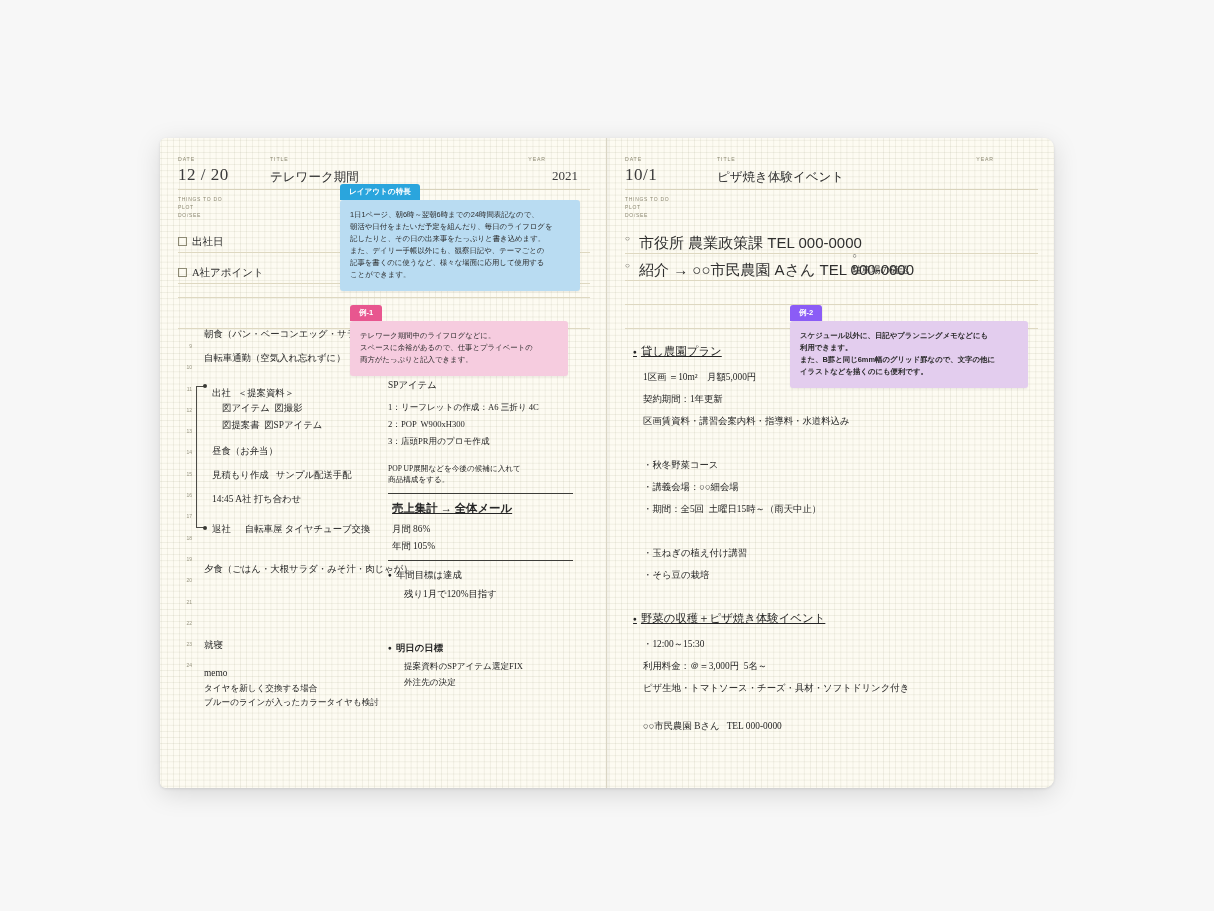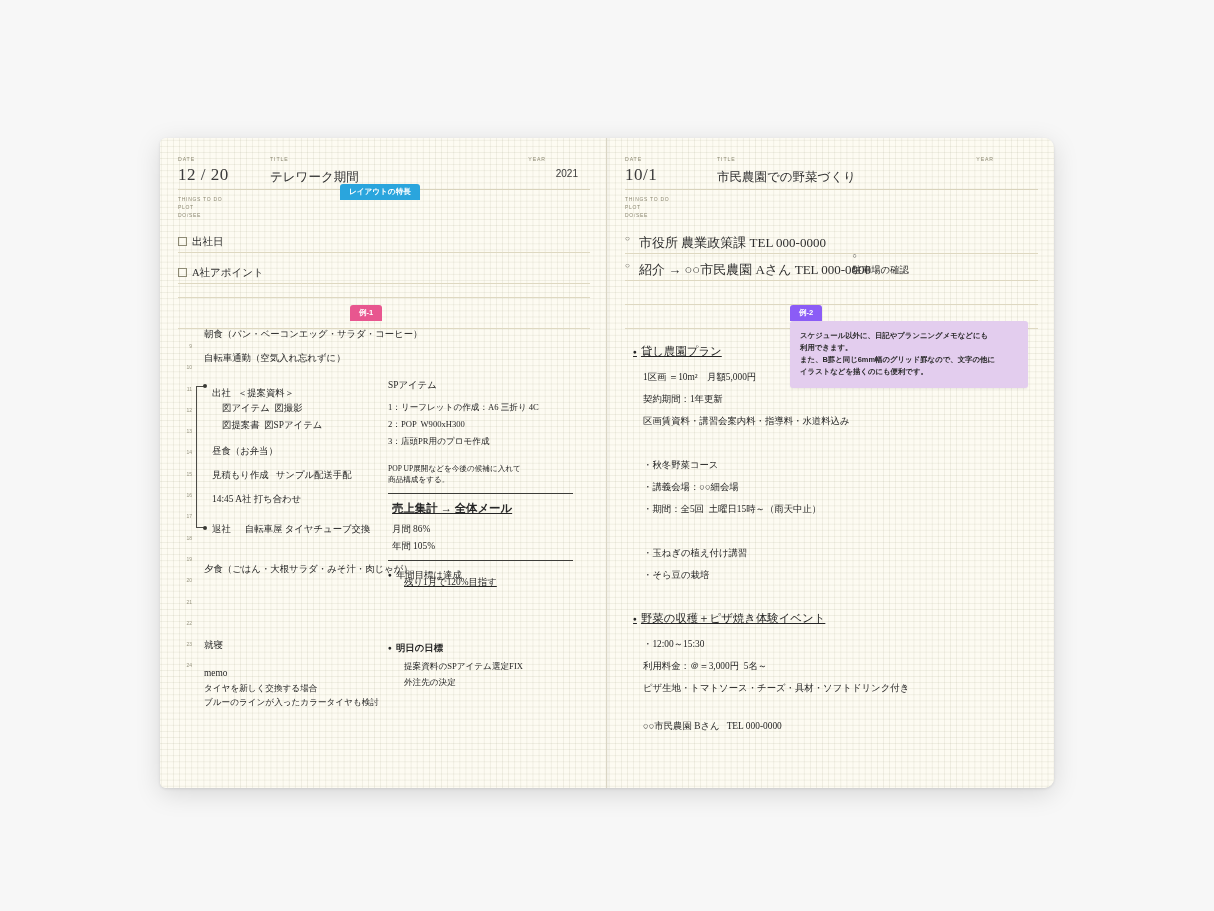--- a/index.html
+++ b/index.html
@@ -60,22 +60,22 @@
     font-size: 17px; color: #3b3b3b; letter-spacing: .5px;
     font-family: "Liberation Serif", serif;
   }
   .title-val {
     position: absolute; left: 92px; top: 13px;
     font-size: 12.5px; color: #2f2f2f;
     font-family: "Liberation Serif", serif;
   }
   .year-val {
     position: absolute; right: 12px; top: 12px;
-    font-size: 10px; color: #3b3b3b;
-    font-family: Liberation Sans, sans-serif;
+    font-size: 13px; color: #3b3b3b;
+    font-family: Liberation Serif, serif;
   }
 
   
   .ttd { position: absolute; left: 18px; top: 58px; }
   .ttd div { font-size: 5px; letter-spacing: .7px; color: #8e8a74; line-height: 1.55; }
   .checkline {
     position: absolute; left: 18px; right: 16px;
     border-bottom: 1px solid #ded8c1;
     font-size: 10.5px; color: #2f2f2f;
     font-family: "Liberation Serif", serif;
@@ -84,22 +84,22 @@
   .checkline:before {
     content: ""; position: absolute; left: 0; top: 2px;
     width: 6.5px; height: 6.5px; border: 1px solid #8d8a74;
   }
   .rule-plain {
     position: absolute; left: 18px; right: 16px;
     border-bottom: 1px solid #ded8c1;
   }
   .dotline {
     position: absolute; left: 18px; right: 16px;
-    font-size: 13px; color: #2f2f2f;
-    font-family: Liberation Serif, serif;
+    font-size: 15px; color: #2f2f2f;
+    font-family: Liberation Sans, sans-serif;
     padding-left: 14px;
   }
   .dotline:before {
     content: "○"; position: absolute; left: 0; top: 0px;
     font-size: 8px; color: #585750;
   }
 
   
   .hours { position: absolute; left: 20px; top: 206px; width: 14px; }
   .hours span {
@@ -254,43 +254,52 @@
         <div class="hw s8" style="left:228px; top:325px; line-height:1.5;">POP UP展開などを今後の候補に入れて
 商品構成をする。</div>
 
         <div class="hrule" style="left:228px; width:185px; top:355px;"></div>
         <div class="hw s12 bold" style="left:232px; top:362px;">売上集計 → 全体メール</div>
         <div class="hw s10" style="left:232px; top:384px;">月間 86%</div>
         <div class="hw s10" style="left:232px; top:401px;text-align:center;">年間 105%</div>
         <div class="hrule" style="left:228px; width:185px; top:422px;"></div>
 
         <div class="hw s10 bulletdot" style="left:228px; top:430px;">年間目標は達成</div>
-        <div class="hw s10" style="left:244px; top:437px;text-decoration:underline;">残り1月で120%目指す</div>
+        <div class="hw s10" style="left:244px; top:449px;">残り1月で120%目指す</div>
 
         <div class="hw s10 bulletdot" style="left:228px; top:503px;font-weight:bold;">明日の日標</div>
         <div class="hw s9" style="left:244px; top:522px;">提案資料のSPアイテム選定FIX</div>
         <div class="hw s9" style="left:244px; top:538px;">外注先の決定</div>
 
         <div class="tag tag-blue" style="left:180px; top:46px;">レイアウトの特長</div>
+        <div class="callout callout-blue" style="left:180px; top:62px; width:240px;">1日1ページ、朝6時～翌朝6時までの24時間表記なので、
+朝活や日付をまたいだ予定を組んだり、毎日のライフログを
+記したりと、その日の出来事をたっぷりと書き込めます。
+また、デイリー手帳以外にも、観察日記や、テーマごとの
+記事を書くのに使うなど、様々な場面に応用して使用する
+ことができます。</div>
 
         <div class="tag tag-pink" style="left:190px; top:167px;">例-1</div>
+        <div class="callout callout-pink" style="left:190px; top:183px; width:218px;">テレワーク期間中のライフログなどに。
+スペースに余裕があるので、仕事とプライベートの
+両方がたっぷりと記入できます。</div>
 
       </div>
     </div>
 
     <div class="pg right">
       <div class="grid"></div>
       <div class="inner">
 
         <div class="hdr">
           <div class="micro lbl-date">DATE</div>
           <div class="micro lbl-title">TITLE</div>
           <div class="micro lbl-year">YEAR</div>
           <div class="date-val">10/1</div>
-          <div class="title-val">市民農園での野菜づくり</div>
+          <div class="title-val">ピザ焼き体験イベント</div>
           <div class="year-val"></div>
         </div>
         <div class="hdr-rule"></div>
 
         <div class="ttd">
           <div>THINGS TO DO</div>
           <div>PLOT</div>
           <div>DO/SEE</div>
         </div>
 

